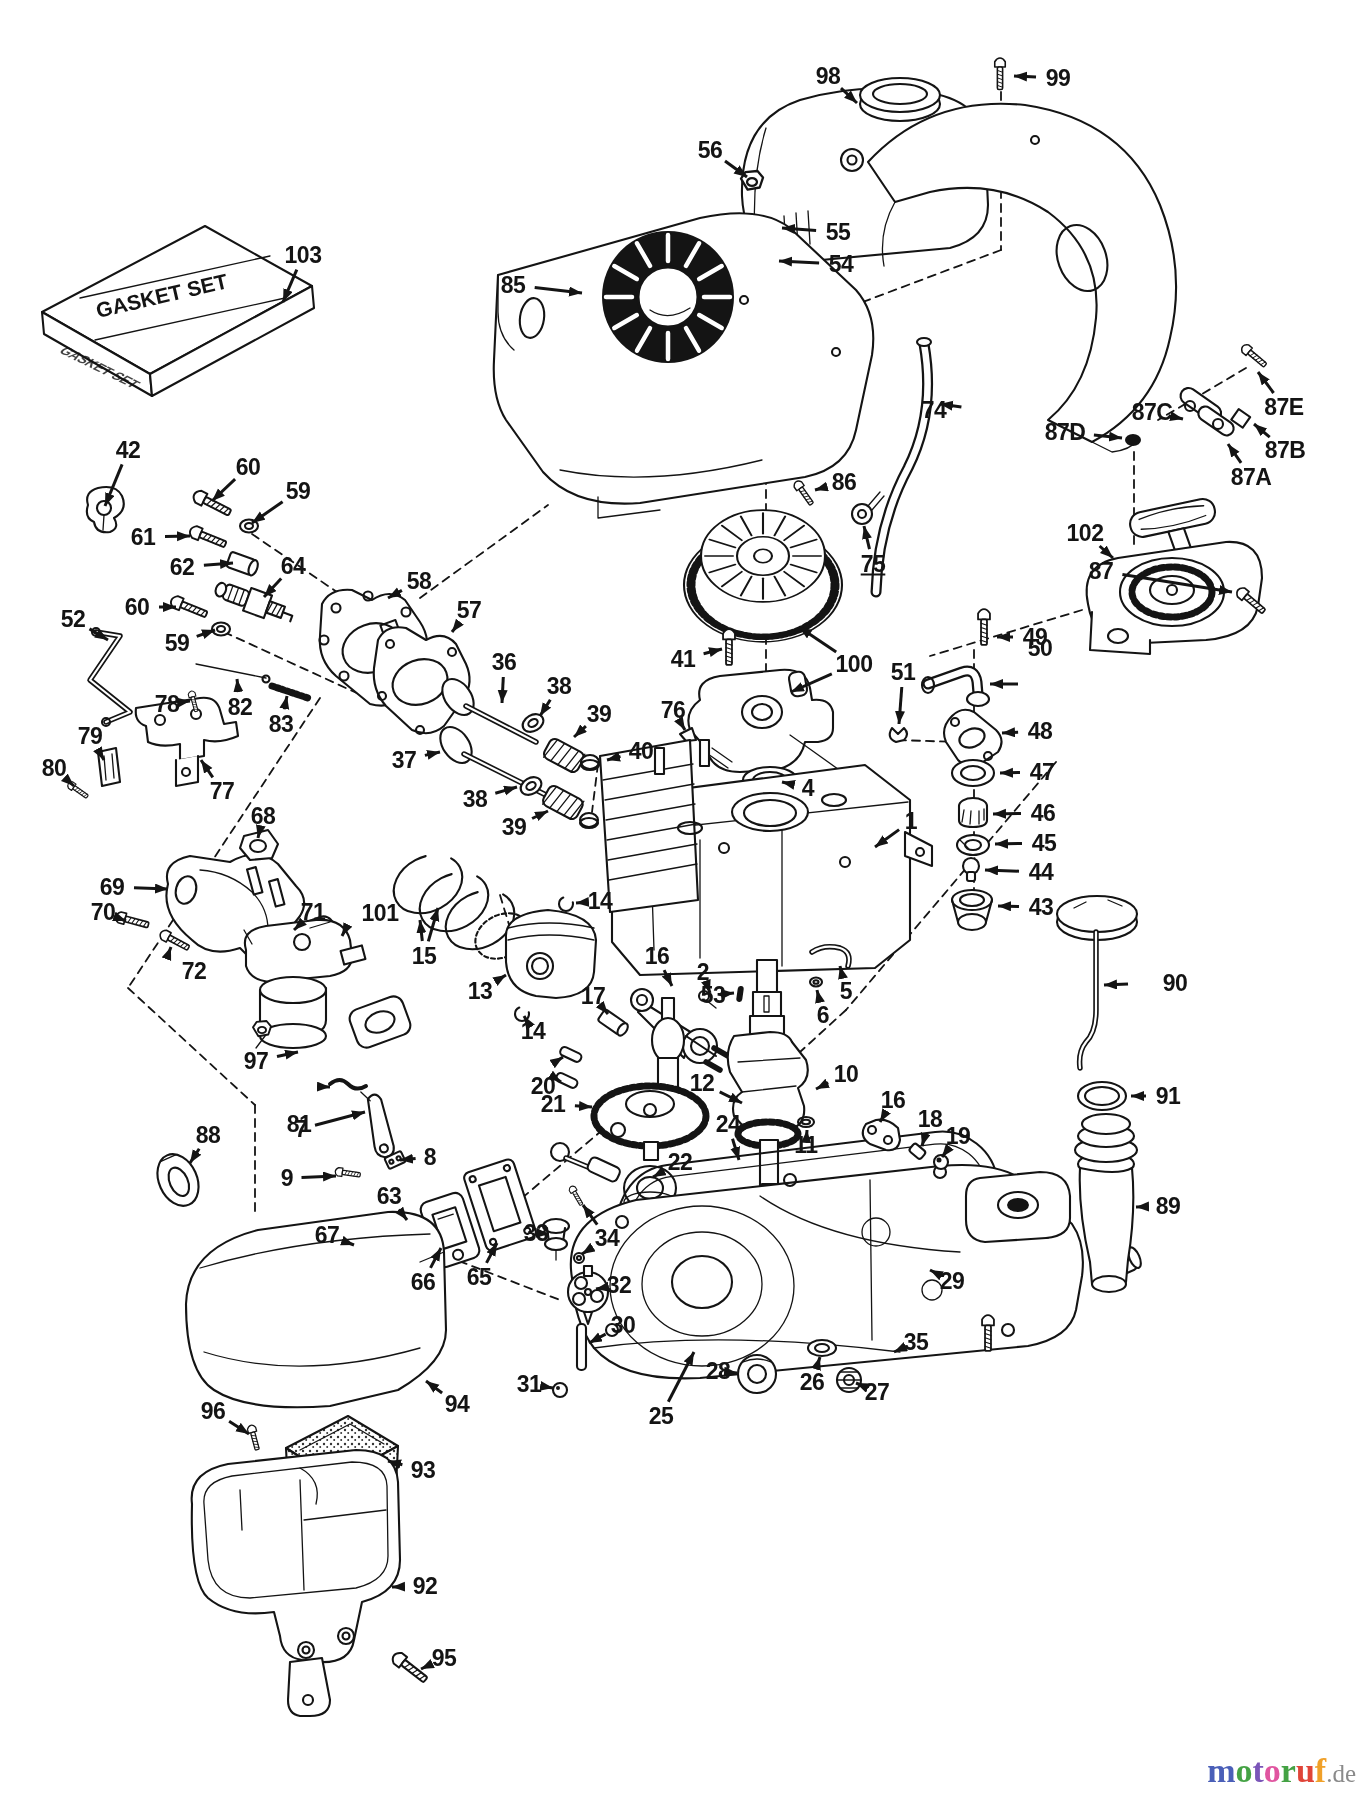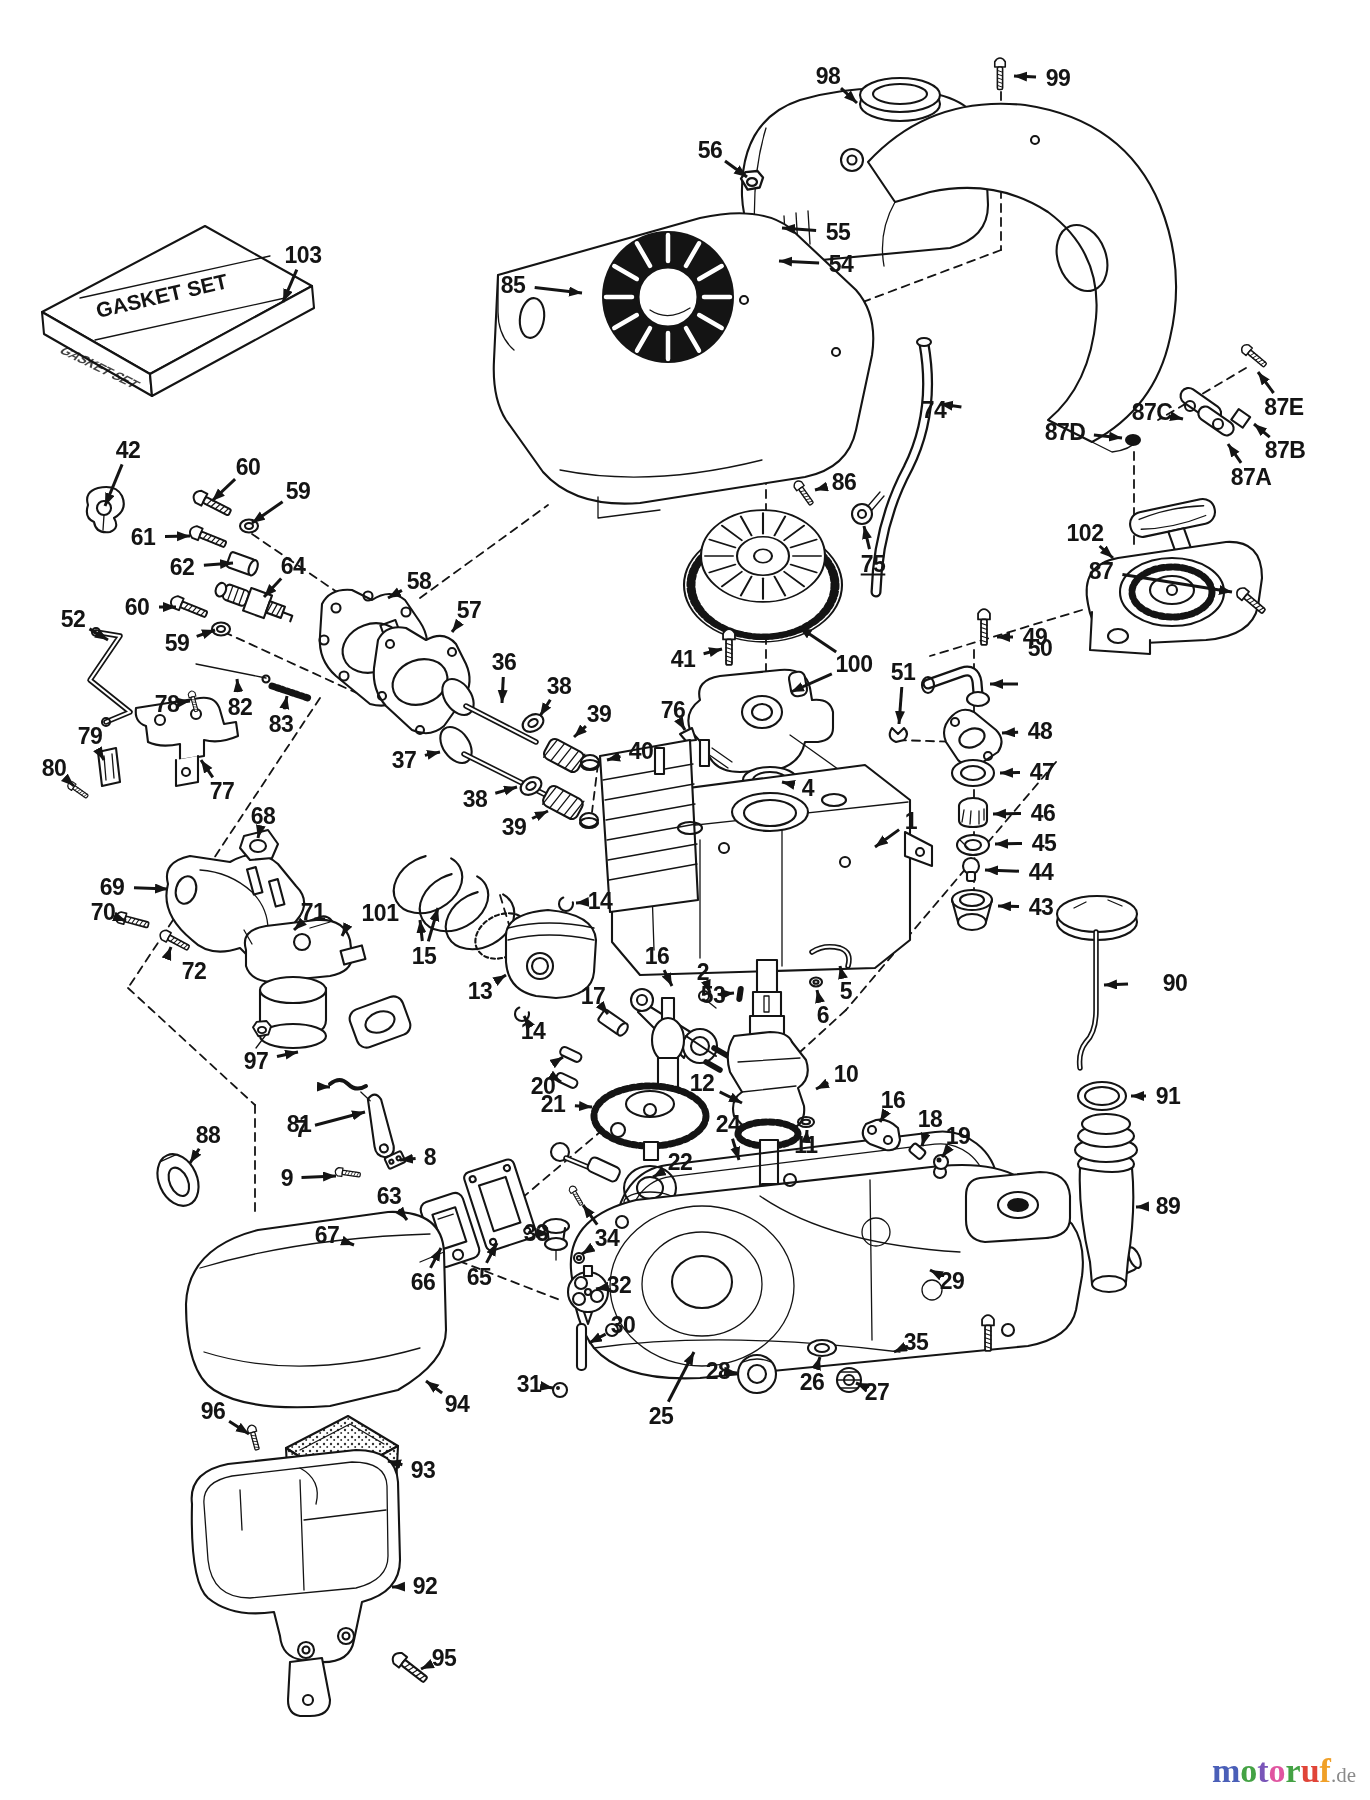--- a/index.html
+++ b/index.html
@@ -18,21 +18,21 @@
   .tubein{stroke:#fff;stroke-width:6.5;fill:none;}
   .rod{stroke-width:5.5;fill:none;}
   .rodin{stroke:#fff;stroke-width:2.2;fill:none;}
   #callouts{position:absolute;left:0;top:0;width:100%;height:100%;pointer-events:none;}
   .co{position:absolute;transform:translate(-50%,-50%);font-weight:bold;font-size:23px;
       color:#141414;white-space:nowrap;letter-spacing:-0.5px;}
   .arrow{stroke:#141414;stroke-width:3;}
   #wm{position:absolute;right:14px;bottom:10px;font-family:"Liberation Serif",serif;
       font-weight:bold;font-size:34px;letter-spacing:0px;}
   #wm span{display:inline;}
-  .wm-suffix{font-size:21px;font-weight:normal;}
+  .wm-suffix{font-size:25px;font-weight:normal;}
 </style>
 </head>
 <body>
 
 <div id="page">
 
 <svg id="art" width="1370" height="1800" viewBox="0 0 1370 1800" xmlns="http://www.w3.org/2000/svg">
   <defs>
     <marker id="ah" markerUnits="userSpaceOnUse" markerWidth="15" markerHeight="12" refX="13" refY="5" orient="auto">
       <path d="M0,0 L13,5 L0,10 Z" fill="#141414"></path>

